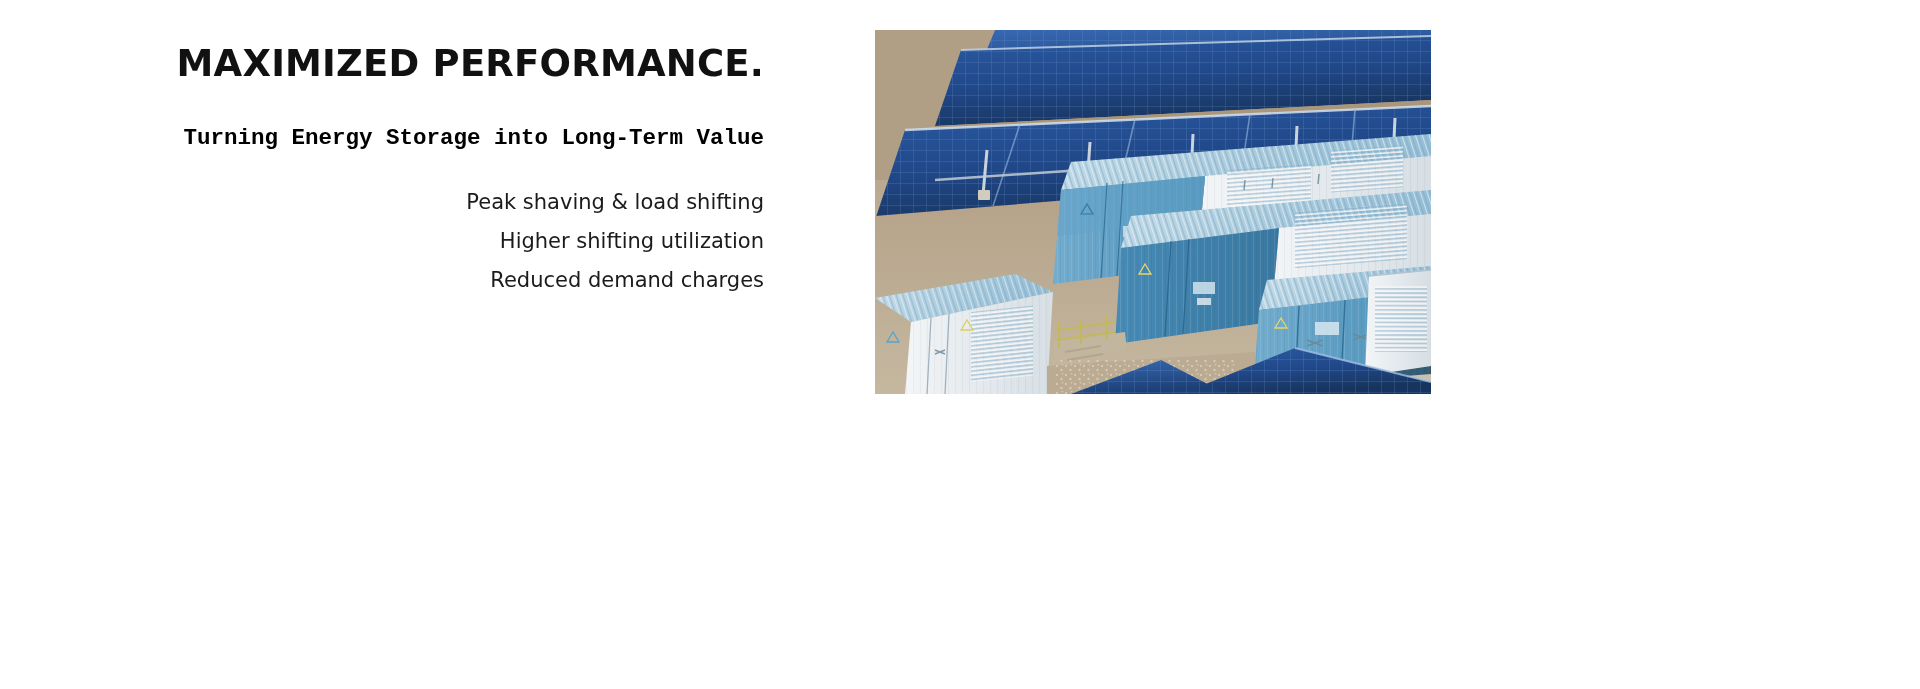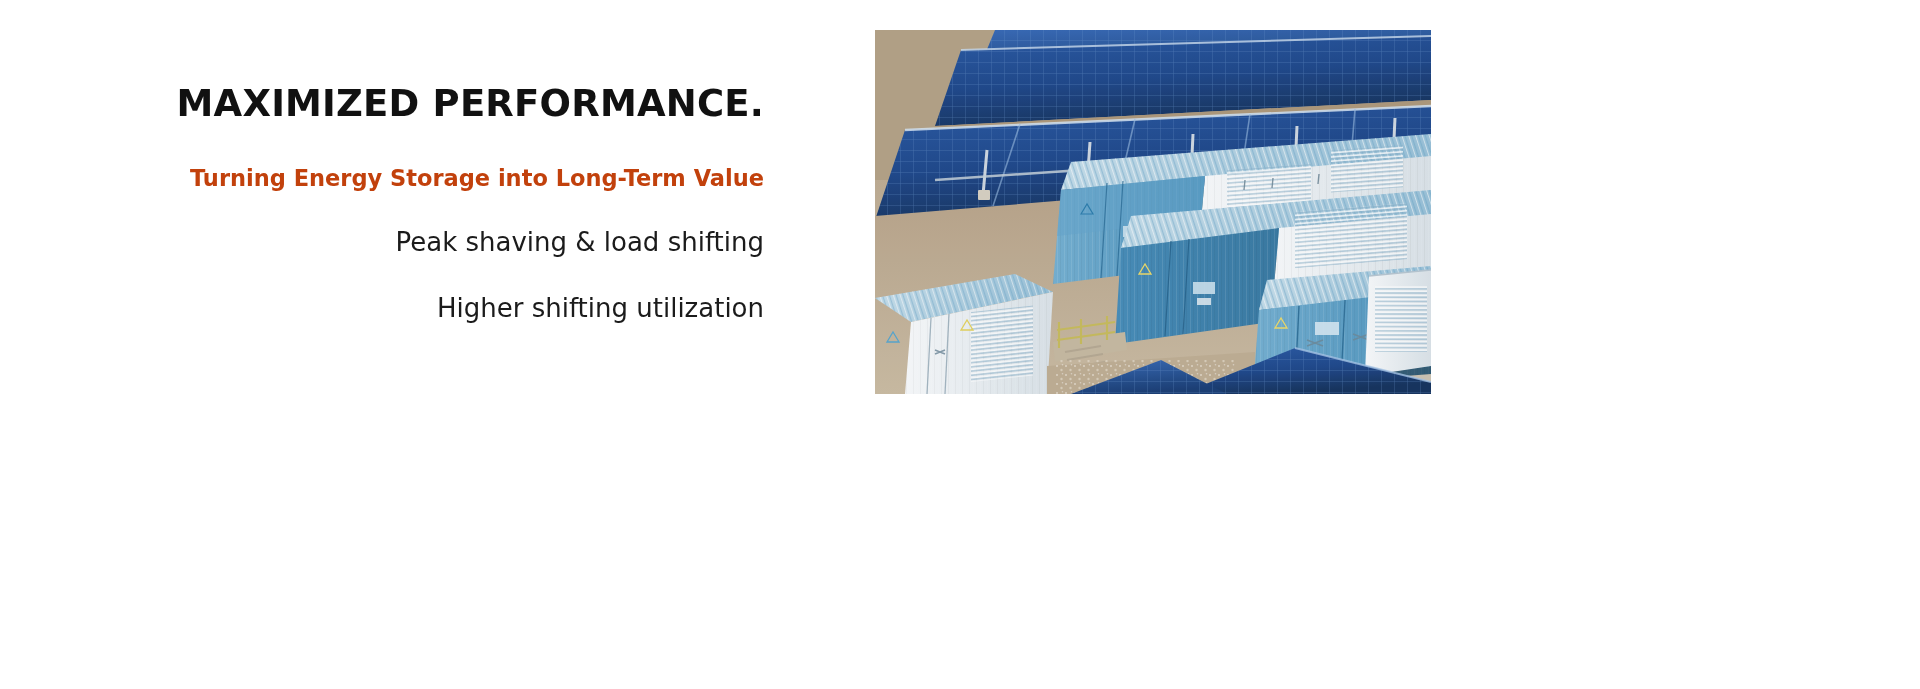--- a/index.html
+++ b/index.html
@@ -18,41 +18,40 @@
     width: 644px;
     text-align: right;
   }
   .headline {
     font-size: 37px;
     line-height: 48px;
     font-weight: 700;
     letter-spacing: 0.2px;
     color: #111111;
     text-transform: uppercase;
-    margin-top: 40px;
   }
   .headline-line { display: block; white-space: nowrap; }
 
   .subhead {
     margin-top: 35px;
     font-size: 22.5px;
     line-height: 30px;
     font-weight: 700;
-    color: #c2410c;
+    color: #000000;
     white-space: nowrap;
+    font-family: Liberation Mono, monospace;
   }
 
   .benefits { margin-top: 30px; }
   .benefit-item {
-    font-size: 26px;
+    font-size: 21px;
     line-height: 39px;
     font-weight: 400;
     color: #1b1b1b;
     white-space: nowrap;
-    margin-top: 27px;
   }
 
   
   .photo-frame {
     position: absolute;
     left: 875px; top: 30px;
     width: 556px; height: 364px;
     overflow: hidden;
     background: #9fb7c8;
   }
@@ -67,20 +66,21 @@
 
     <h1 class="headline">
       <span class="headline-line">MAXIMIZED PERFORMANCE.</span>
     </h1>
 
     <h2 class="subhead">Turning Energy Storage into Long-Term Value</h2>
 
     <div class="benefits">
       <div class="benefit-item">Peak shaving &amp; load shifting</div>
       <div class="benefit-item">Higher shifting utilization</div>
+      <div class="benefit-item">Reduced demand charges</div>
     </div>
 
   </div>
 
   <div class="photo-frame">
     <svg class="photo-svg" viewBox="0 0 556 364" preserveAspectRatio="none">
       <defs>
         <linearGradient id="gPanel" x1="0" y1="0" x2="0.35" y2="1">
           <stop offset="0%" stop-color="#2d5ca6"></stop>
           <stop offset="55%" stop-color="#224a8c"></stop>

